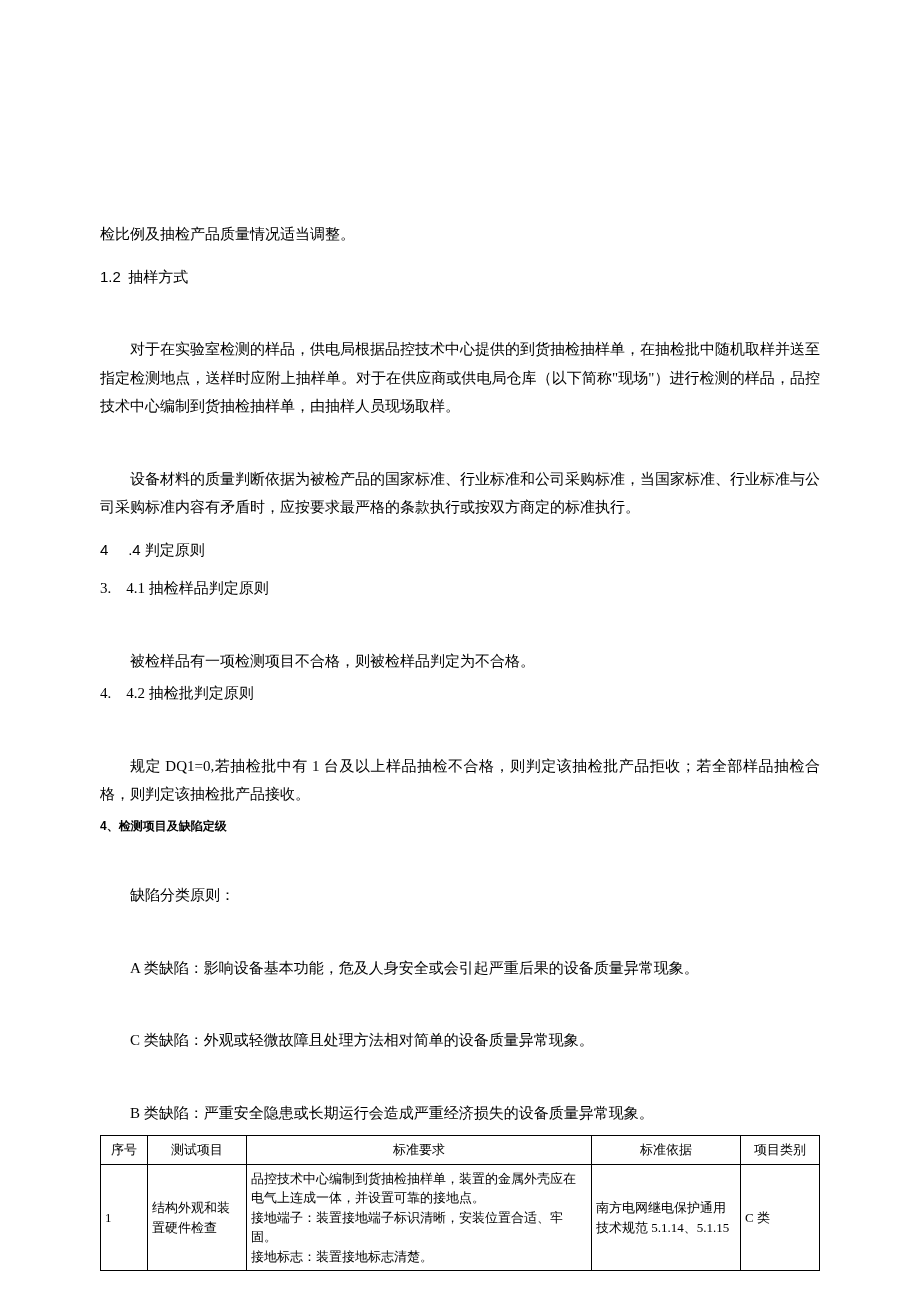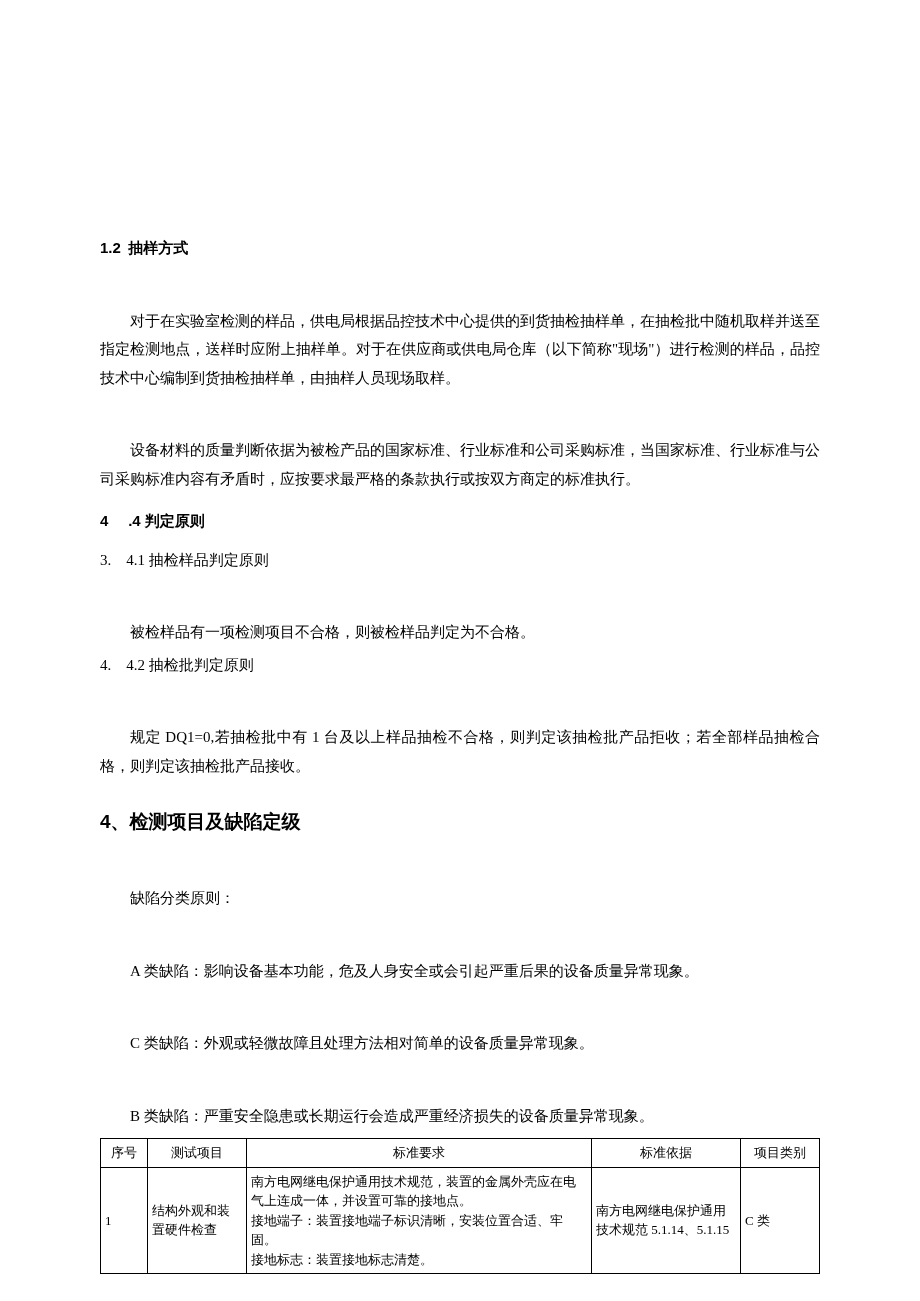--- a/index.html
+++ b/index.html
@@ -21,32 +21,32 @@
   .para {
     text-align: justify;
     margin: 0 0 4px 0;
   }
   .indent {
     text-indent: 2em;
     margin-top: 44px;
   }
   .heading {
     font-family: "Microsoft YaHei", "SimHei", sans-serif;
-    font-weight: bold;
+    font-weight: normal;
     margin: 14px 0 10px 0;
   }
   .heading-num {
     display: inline-block;
     width: 1.6em;
   }
   .heading-big {
     font-family: "Microsoft YaHei", "SimHei", sans-serif;
     font-weight: bold;
-    font-size: 19px;
-    margin: 24px 0 8px 0;
+    font-size: 12px;
+    margin: 6px 0 8px 0;
   }
   .sub {
     margin: 4px 0;
   }
   table.defect {
     width: 100%;
     border-collapse: collapse;
     font-size: 13px;
     line-height: 1.5;
     margin-top: 8px;
@@ -65,20 +65,21 @@
   .col-item  { width: 90px; }
   .col-req   { width: auto; }
   .col-basis { width: 140px; }
   .col-cat   { width: 70px; text-align: center; }
 </style>
 </head>
 <body>
 
 <div class="page">
 
+  <p class="para">检比例及抽检产品质量情况适当调整。</p>
 
   <p class="heading">
     <span class="heading-num">1.2</span>
     <span>抽样方式</span>
   </p>
 
   <p class="para indent">对于在实验室检测的样品，供电局根据品控技术中心提供的到货抽检抽样单，在抽检批中随机取样并送至指定检测地点，送样时应附上抽样单。对于在供应商或供电局仓库（以下简称"现场"）进行检测的样品，品控技术中心编制到货抽检抽样单，由抽样人员现场取样。</p>
 
 
   <p class="para indent">设备材料的质量判断依据为被检产品的国家标准、行业标准和公司采购标准，当国家标准、行业标准与公司采购标准内容有矛盾时，应按要求最严格的条款执行或按双方商定的标准执行。</p>
@@ -110,21 +111,21 @@
         <th class="col-item">测试项目</th>
         <th class="col-req">标准要求</th>
         <th class="col-basis">标准依据</th>
         <th class="col-cat">项目类别</th>
       </tr>
     </thead>
     <tbody>
       <tr>
         <td class="col-seq">1</td>
         <td class="col-item">结构外观和装置硬件检查</td>
-        <td class="col-req" style="white-space:pre-line;">南方电网继电保护通用技术规范，装置的金属外壳应在电气上连成一体，并设置可靠的接地点。
+        <td class="col-req" style="white-space:pre-line;">品控技术中心编制到货抽检抽样单，装置的金属外壳应在电气上连成一体，并设置可靠的接地点。
 接地端子：装置接地端子标识清晰，安装位置合适、牢固。
 接地标志：装置接地标志清楚。</td>
         <td class="col-basis">南方电网继电保护通用技术规范 5.1.14、5.1.15</td>
         <td class="col-cat">C 类</td>
       </tr>
     </tbody>
   </table>
 
 </div>
 

